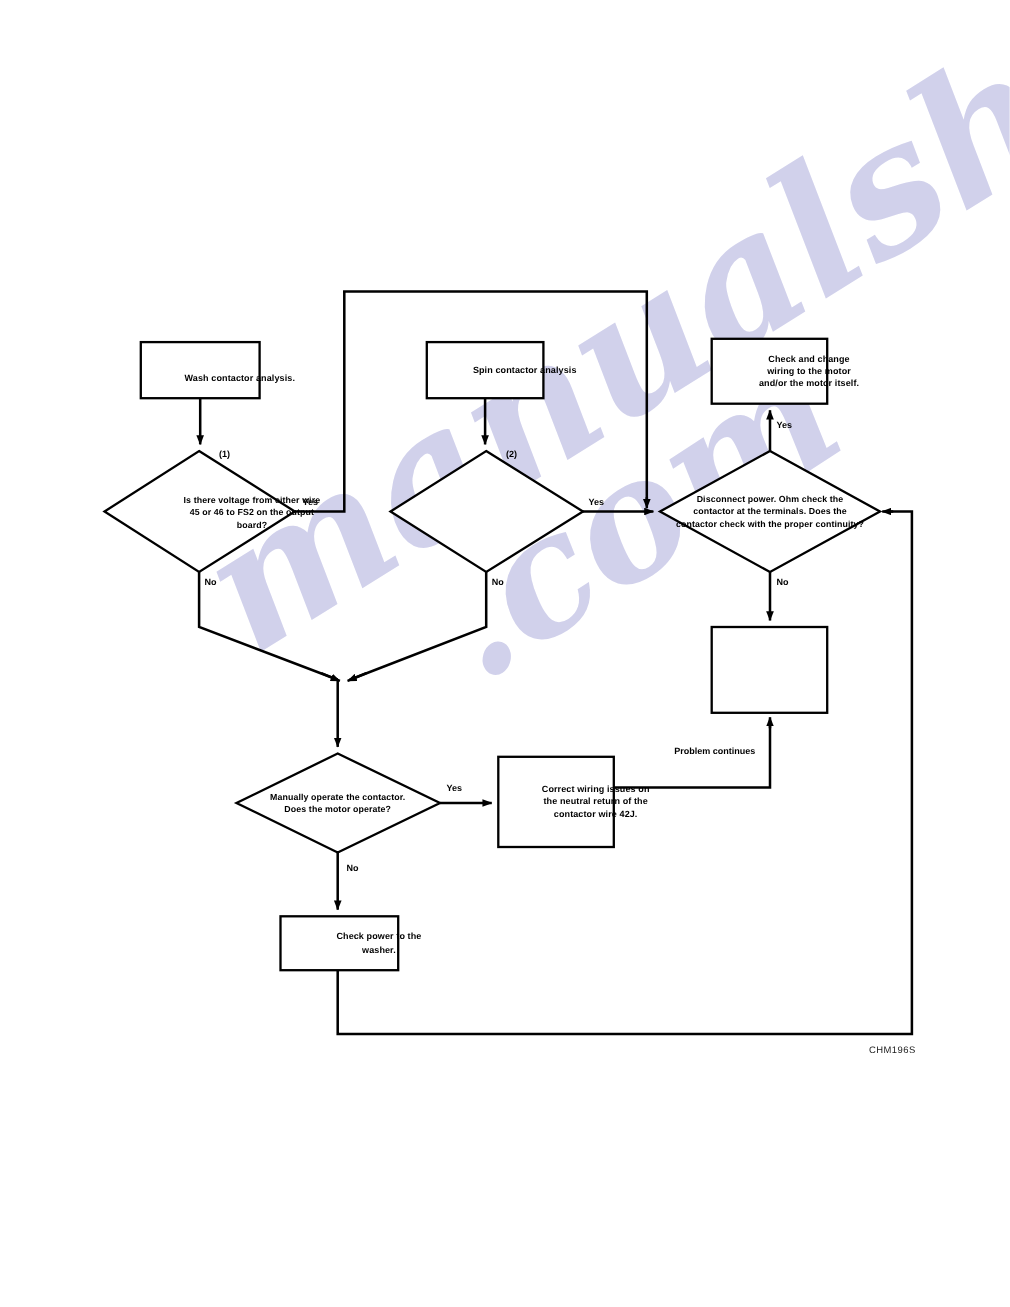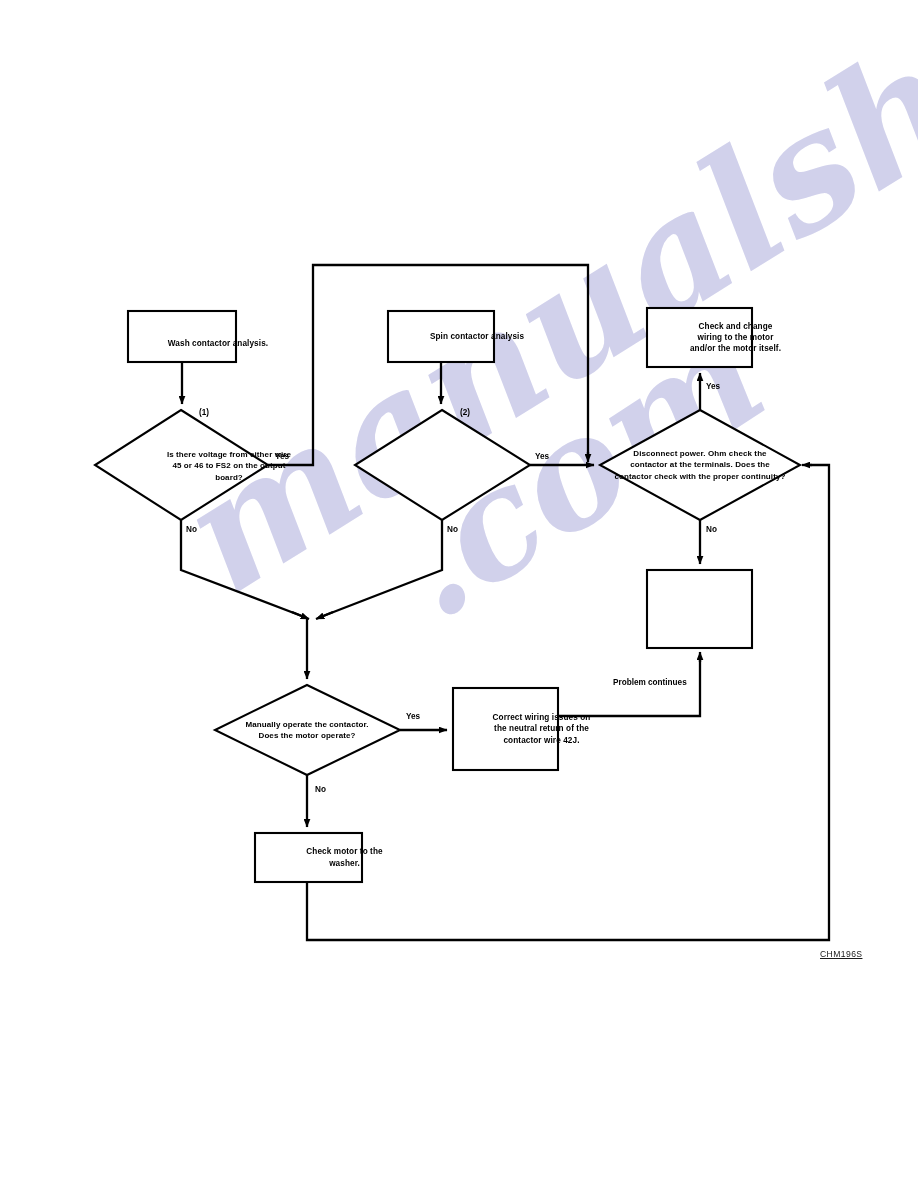--- a/index.html
+++ b/index.html
@@ -158,21 +158,21 @@
 
   <div class="node-text box-label" style="left:130px; top:313px; width:104px; height:61px;">Wash contactor analysis.</div>
 
   <div class="node-text box-label" style="left:390px; top:313px; width:102px; height:47px;">Spin contactor analysis</div>
 
   <div class="node-text box-label" style="left:649px; top:310px; width:101px; height:55px;">Check and change wiring to the motor and/or the motor itself.</div>
 
 
   <div class="node-text box-label" style="left:455px; top:690px; width:101px; height:78px;">Correct wiring issues on the neutral return of the contactor wire 42J.</div>
 
-  <div class="node-text box-label" style="left:257px; top:835px; width:103px; height:45px;">Check motor to the washer.</div>
+  <div class="node-text box-label" style="left:257px; top:835px; width:103px; height:45px;">Check power to the washer.</div>
 
   <div class="node-text diamond-label" style="left:114px; top:438px; width:134px; height:56px;margin-left:48px;">Is there voltage from either wire 45 or 46 to FS2 on the output board?</div>
 
 
   <div class="node-text diamond-label" style="left:238px; top:707px; width:138px; height:46px;">Manually operate the contactor.  Does the motor operate?</div>
 
   <div class="node-text diamond-label" style="left:614px; top:428px; width:172px; height:74px;">Disconnect power. Ohm check the contactor at the terminals. Does the contactor check with the proper continuity?</div>
 
   <div class="ref-label" style="left:199px; top:408px;">(1)</div>
 
@@ -189,15 +189,15 @@
   <div class="edge-label" style="left:706px; top:382px;">Yes</div>
 
   <div class="edge-label" style="left:706px; top:525px;">No</div>
 
   <div class="edge-label" style="left:406px; top:712px;">Yes</div>
 
   <div class="edge-label" style="left:315px; top:785px;">No</div>
 
   <div class="edge-label" style="left:578px; top:678px;margin-left:35px;">Problem continues</div>
 
-  <div class="doc-code" style="left:820px; top:949px;text-decoration:underline;">CHM196S</div>
+  <div class="doc-code" style="left:790px; top:949px;">CHM196S</div>
 
 </div>
 
 </body></html>

